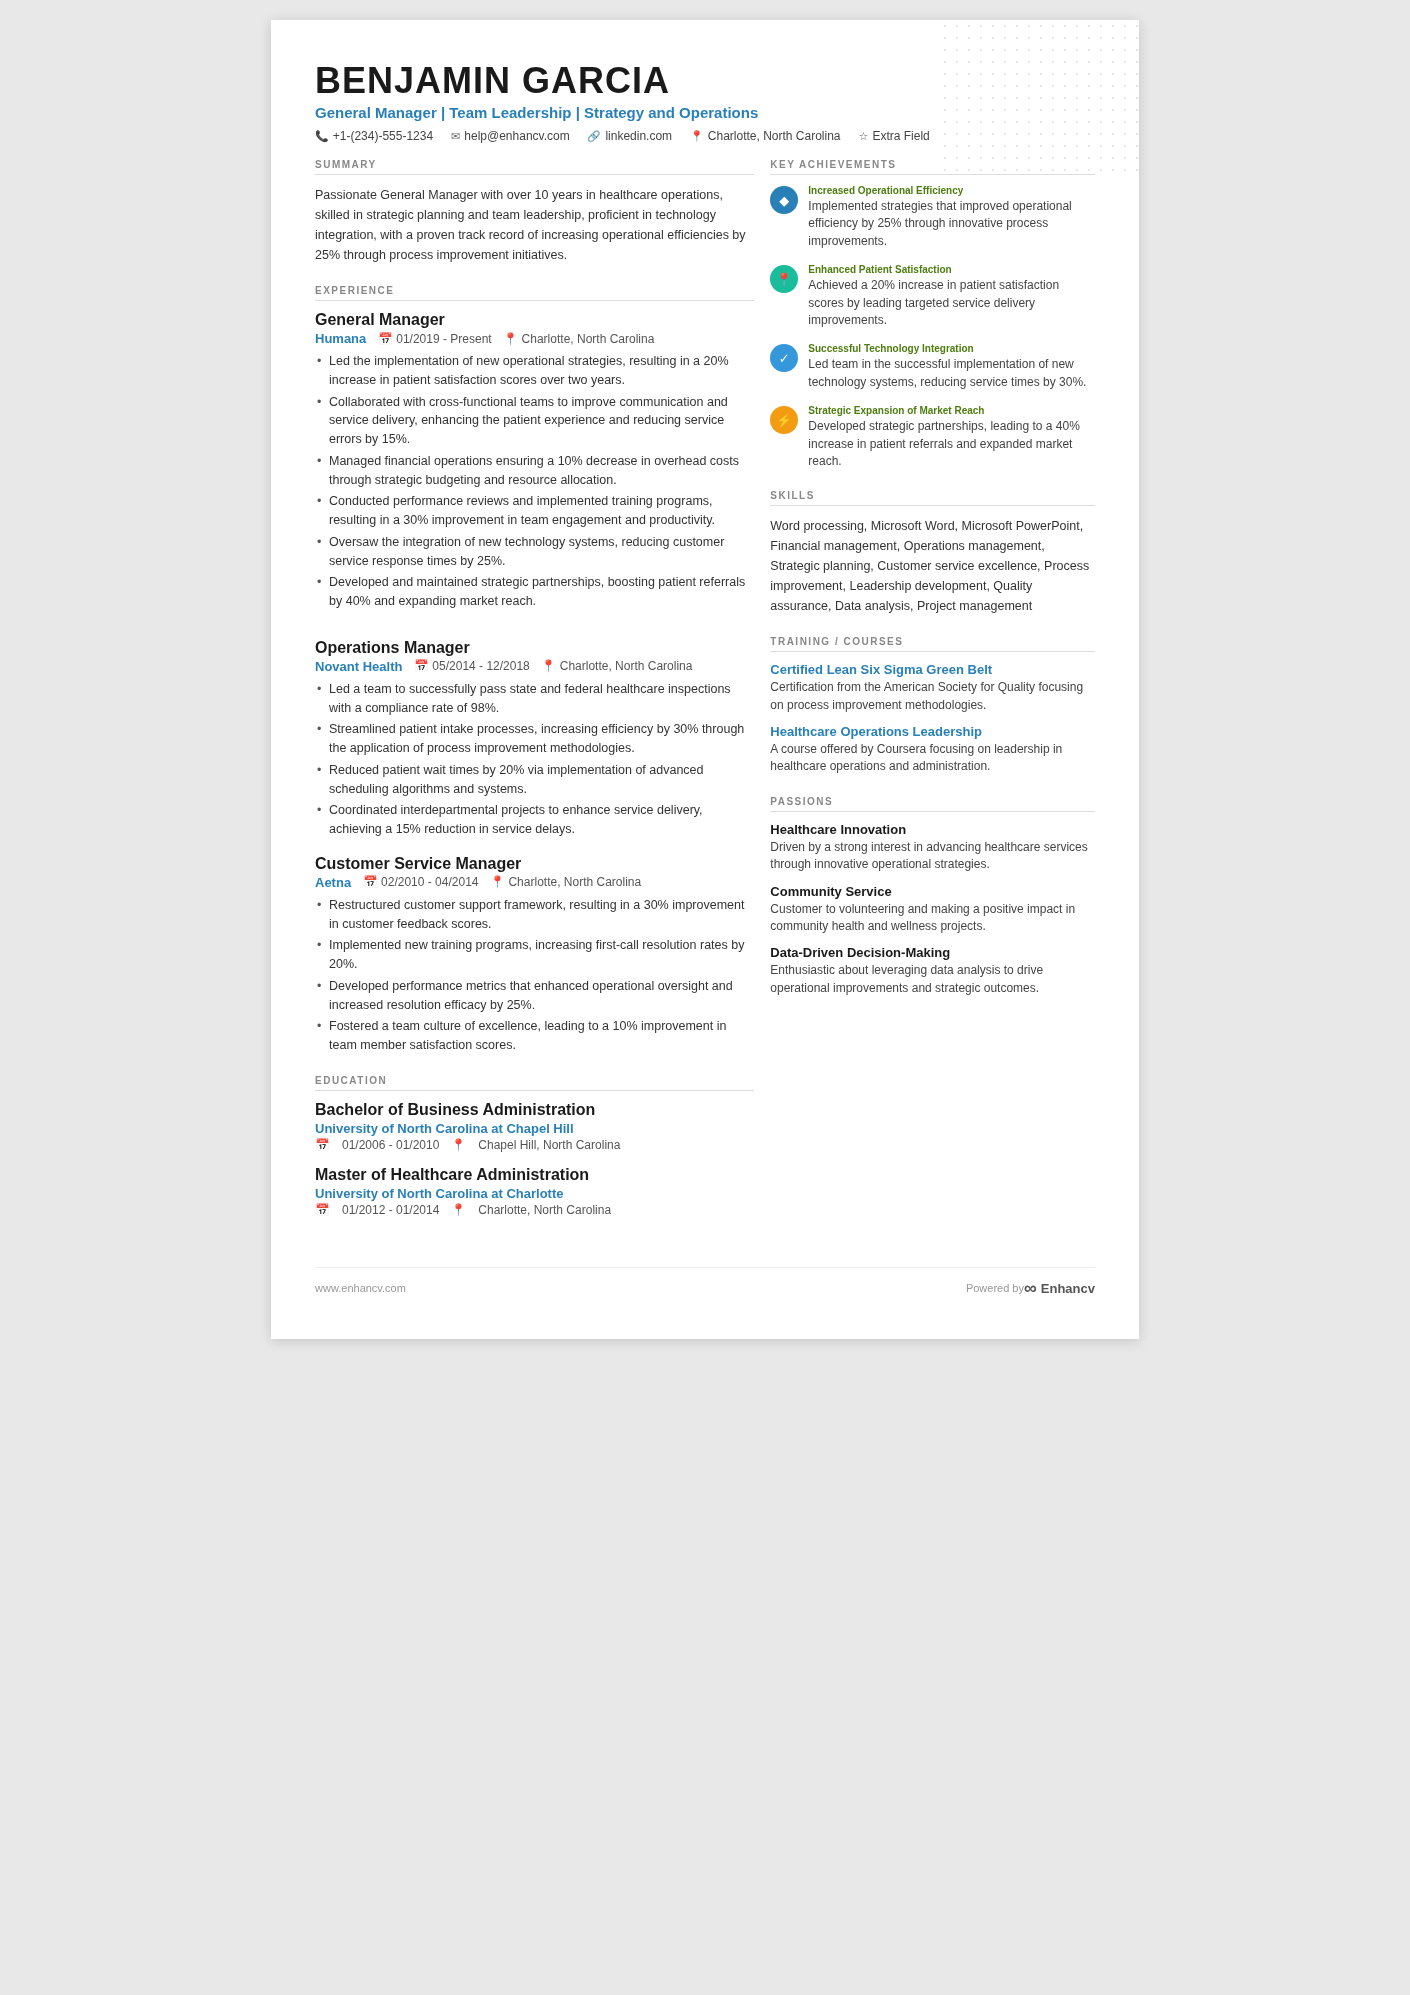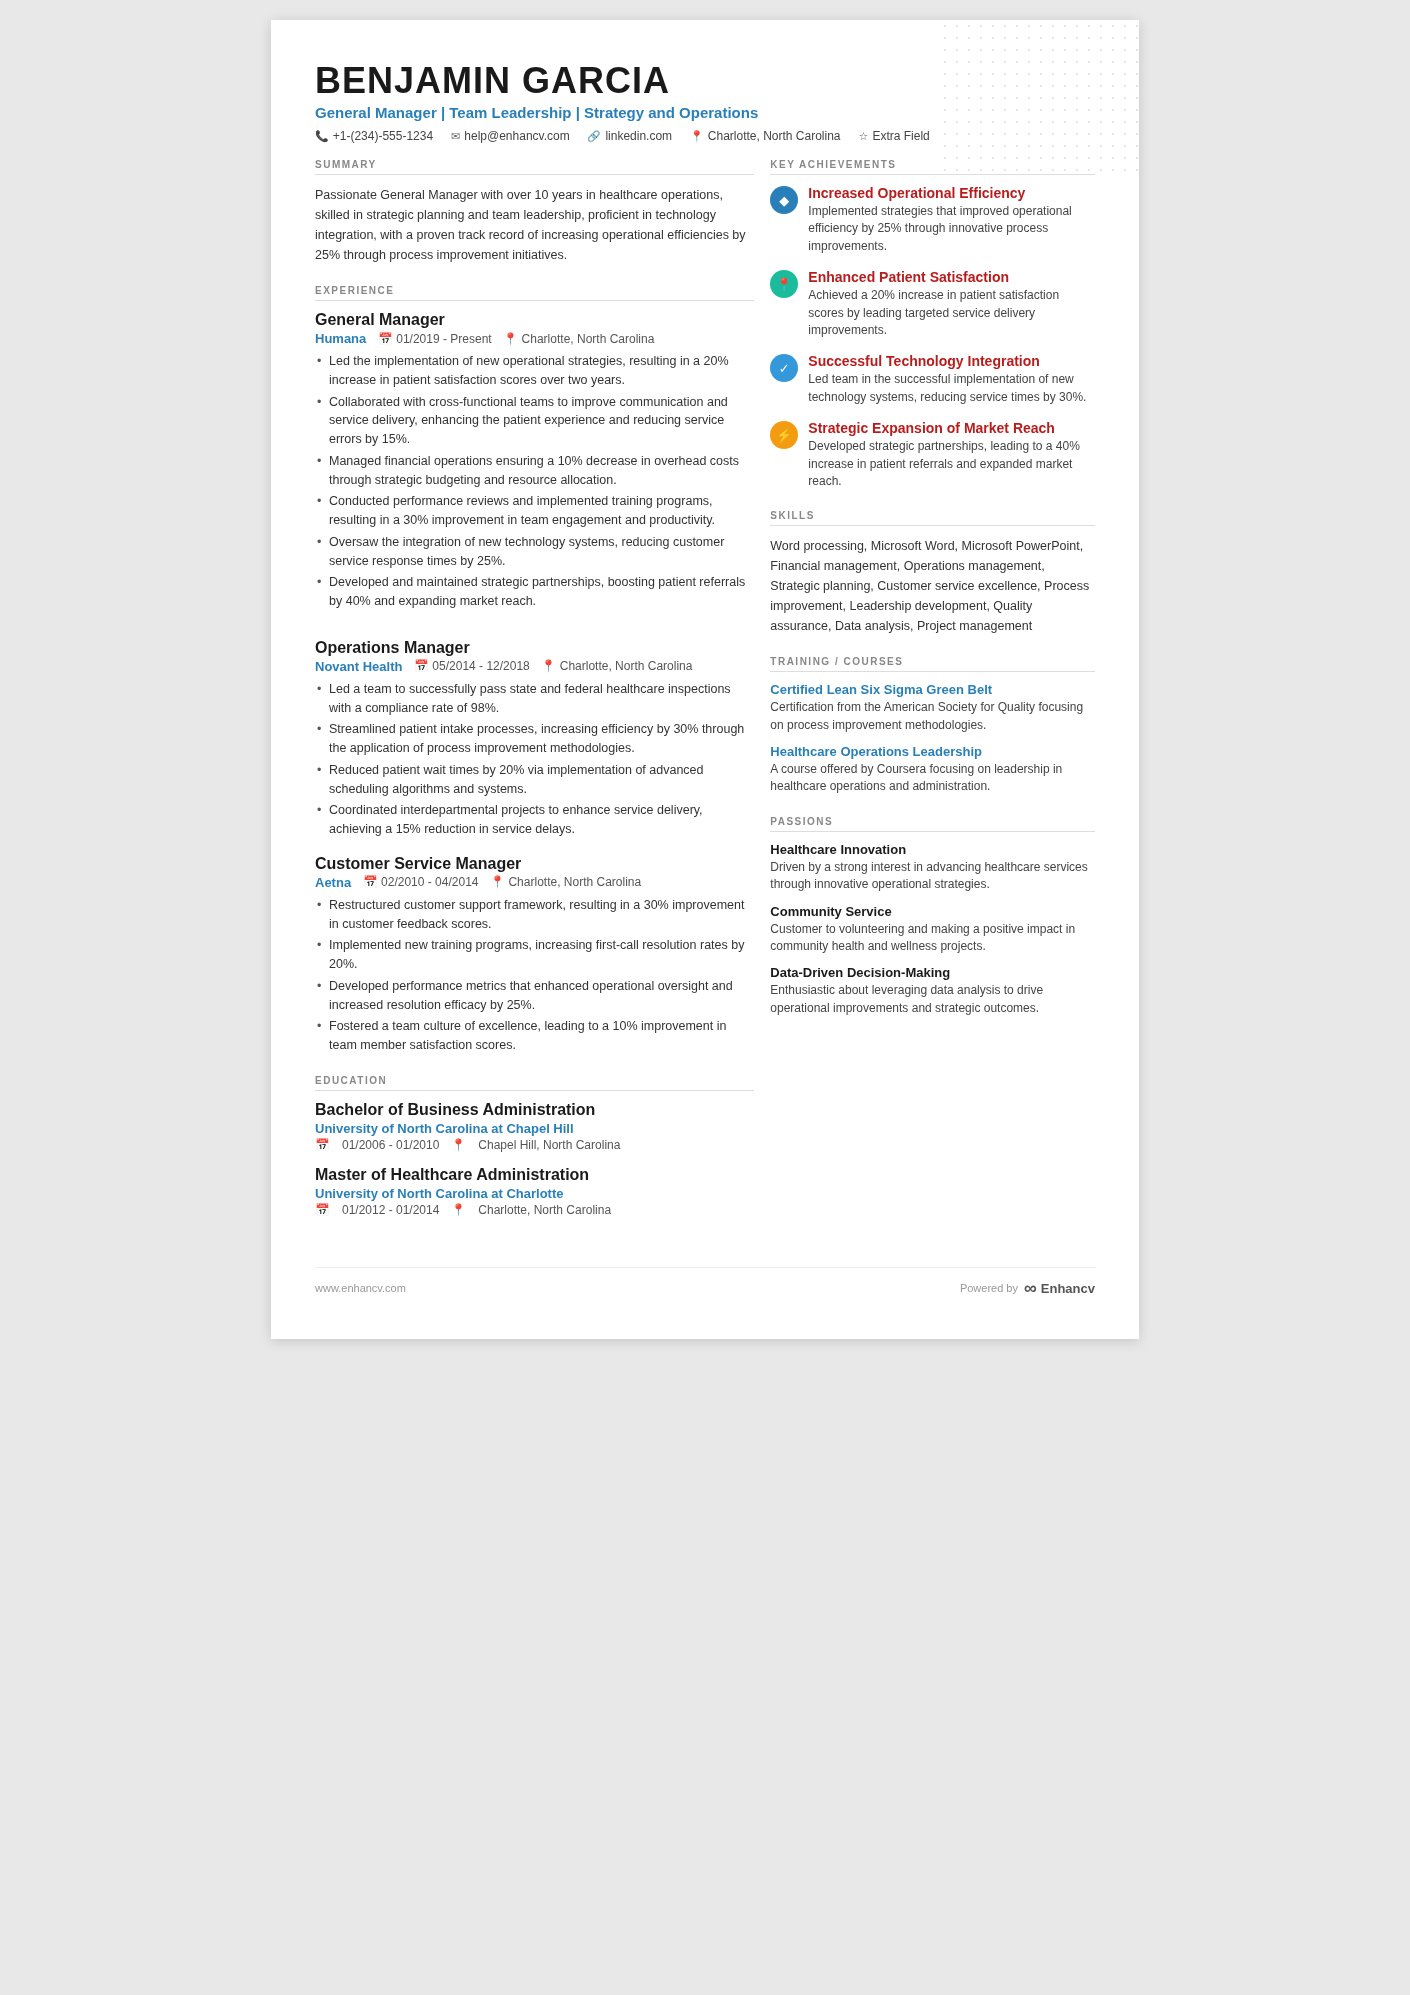--- a/index.html
+++ b/index.html
@@ -178,23 +178,23 @@
     }
     .achievement-icon.check {
       background: #3498db;
       color: white;
     }
     .achievement-icon.yellow {
       background: #f39c12;
       color: white;
     }
     .achievement-title {
-      font-size: 14px;
-      font-weight: 700;
-      color: #b91c1c;
+      font-size: 10px;
+      font-weight: 700;
+      color: #4d7c0f;
       margin-bottom: 2px;
     }
     .achievement-desc {
       font-size: 12px;
       color: #444;
       line-height: 1.45;
     }
     
     .skills-text {
       font-size: 12.5px;
@@ -234,21 +234,20 @@
       align-items: center;
       margin-top: 30px;
       padding-top: 10px;
       border-top: 1px solid #eee;
       font-size: 11px;
       color: #999;
     }
     .footer-brand {
       display: flex;
       align-items: center;
-      gap: 6px;
       color: #999;
     }
     .enhancv-logo {
       display: flex;
       align-items: center;
       gap: 4px;
       font-size: 13px;
       font-weight: 700;
       color: #555;
     }

